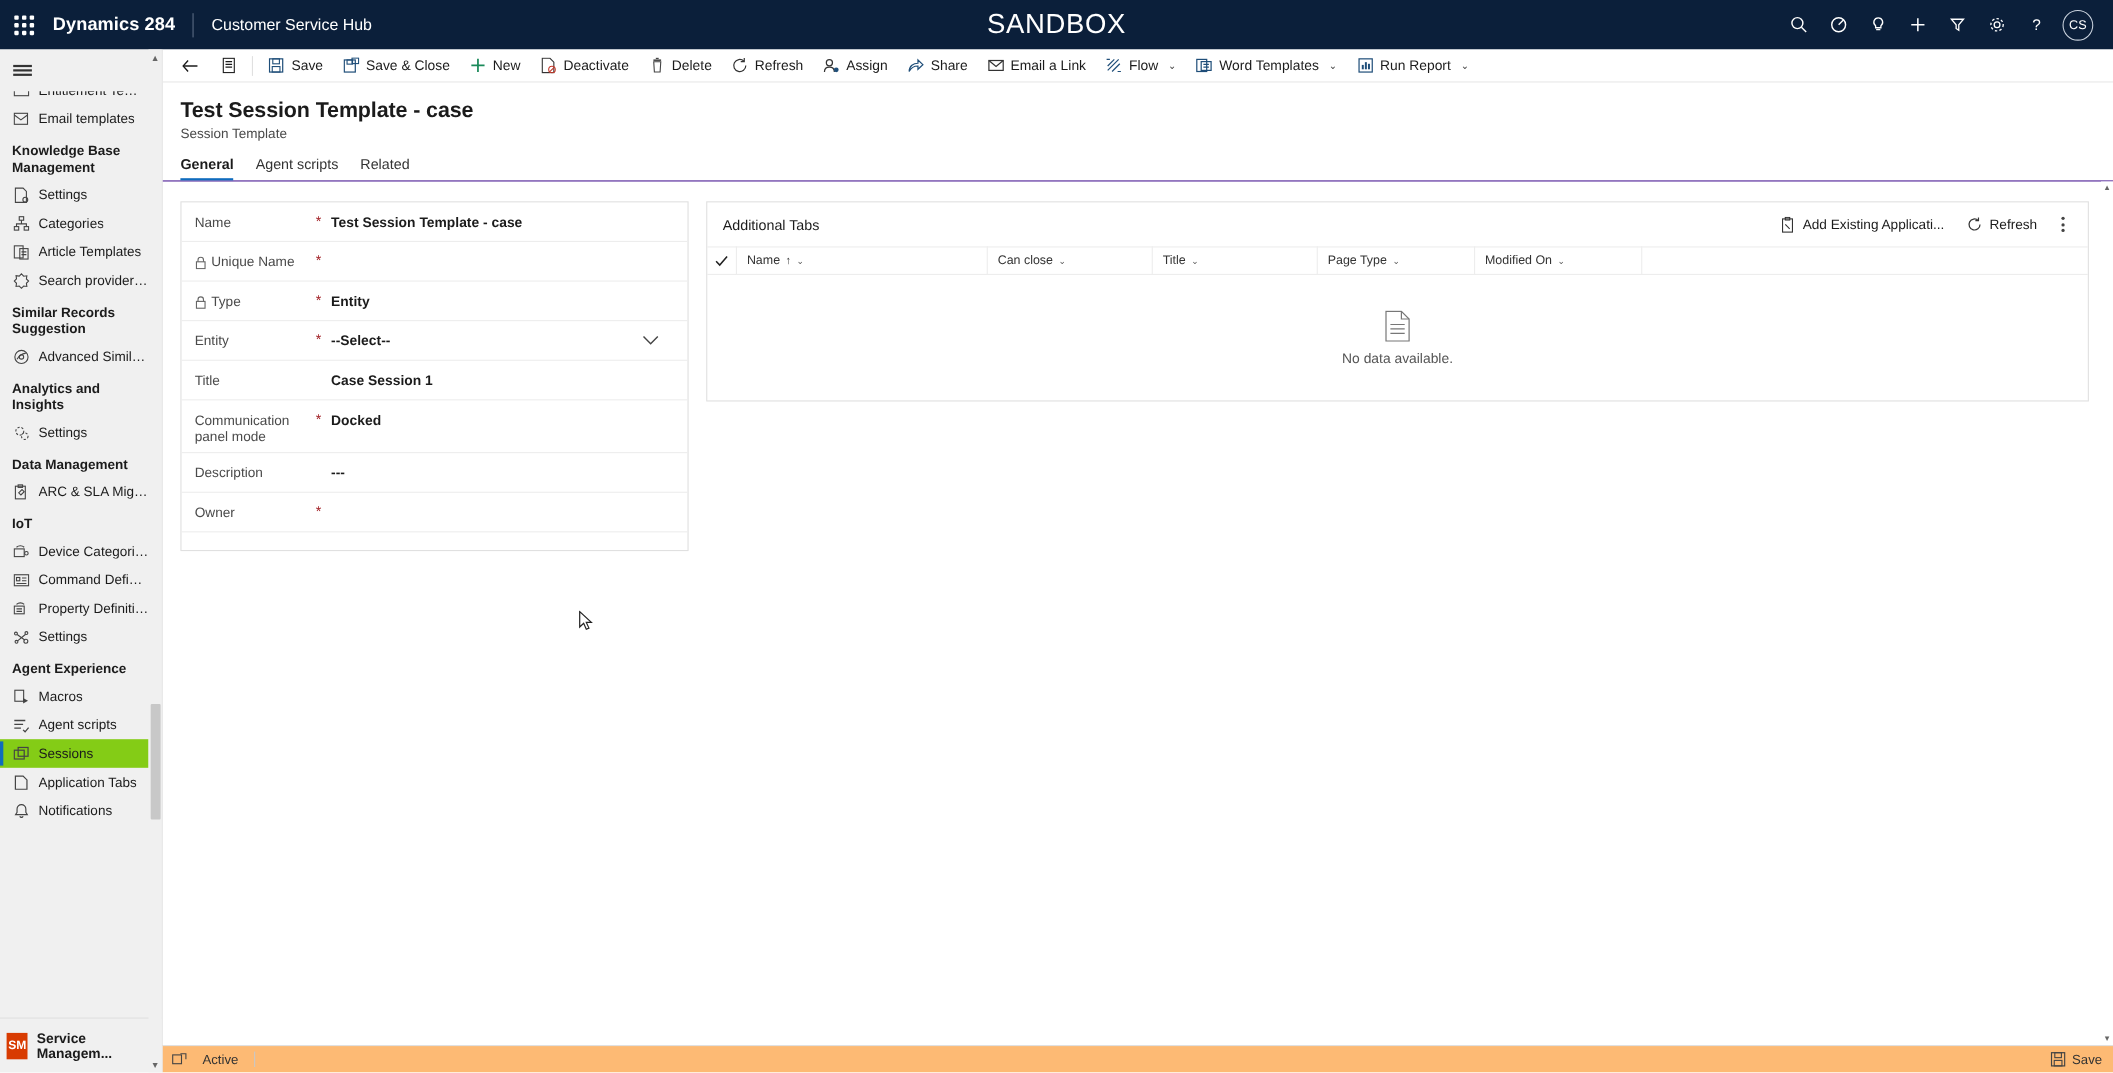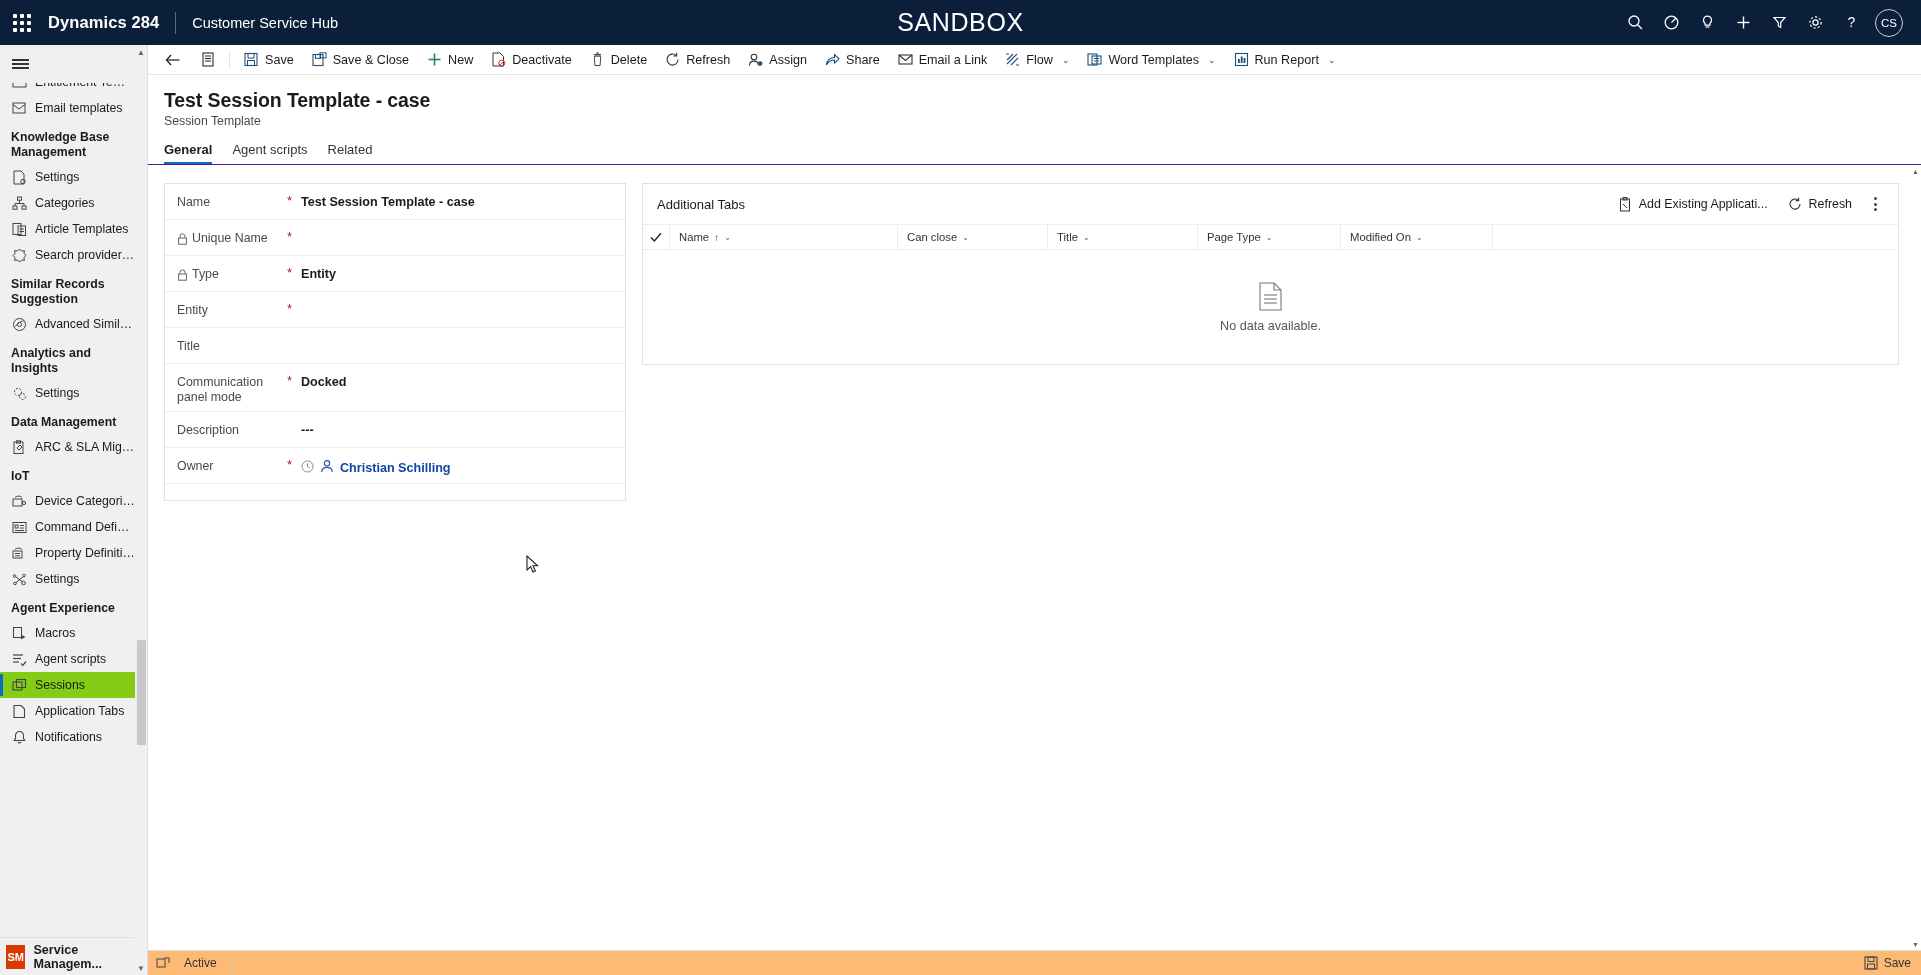--- a/index.html
+++ b/index.html
@@ -58,21 +58,21 @@
   .side-item.active { background: #84cc16; }
   .side-item.active::before {
     content: ""; position: absolute; left: 0; top: 2px; bottom: 2px; width: 3px; background: #0f6cbd;
   }
   .side-ico { width: 16px; height: 16px; flex: 0 0 16px; display:flex; align-items:center; justify-content:center; color: #444; }
   .side-label { overflow: hidden; text-overflow: ellipsis; }
   .side-scrollbar { position: absolute; right: 0; top: 0; bottom: 0; width: 12px; background: #f0f0f0; }
   .sb-arrow { height: 14px; display: flex; align-items: center; justify-content: center; font-size: 8px; color: #666; cursor: pointer;}
   .sb-thumb { position: absolute; right: 1px; width: 9px; background: #c8c8c8; border-radius: 1px; cursor: pointer;}
   .side-footer {
-    height: 38px; display: flex; align-items: center; gap: 8px; padding-left: 6px;
+    height: 50px; display: flex; align-items: center; gap: 8px; padding-left: 6px;
     border-top: 1px solid #e0e0e0; background: #f0f0f0; cursor: pointer;
   }
   .sm-tile { width: 24px; height: 24px; background: #d83b01; color: #fff; font-size: 11px; font-weight: bold;
     display: flex; align-items: center; justify-content: center; }
   .sm-label { font-size: 12.6px; color: #1b1b1b; font-weight: 600; }
 
   
   .main { flex: 1 1 auto; display: flex; flex-direction: column; min-width: 0; background: #fff; position: relative;}
 
   .cmdbar {
@@ -612,26 +612,37 @@
               <div class="f-req">*</div>
               <div class="f-value">
                 <span>Entity</span>
               </div>
             </div>
             <div class="field">
               <div class="f-label">
                 <span>Entity</span>
               </div>
               <div class="f-req">*</div>
+              <div class="f-value">
+                <div class="f-dropdown">
+                  <span>--Select--</span>
+                  <span style="padding-right:14px;"><svg width="15" height="9" viewBox="0 0 15 9">
+                      <polyline points="1,1 7.5,7.5 14,1" fill="none" stroke="#444" stroke-width="1.3"></polyline>
+                    </svg></span>
+                </div>
+              </div>
             </div>
             <div class="field">
               <div class="f-label">
                 <span>Title</span>
               </div>
               <div class="f-req"></div>
+              <div class="f-value">
+                <span>Case Session 1</span>
+              </div>
             </div>
             <div class="field f-row-tall">
               <div class="f-label two-line">
                 <span>Communication panel mode</span>
               </div>
               <div class="f-req">*</div>
               <div class="f-value">
                 <span>Docked</span>
               </div>
             </div>
@@ -642,31 +653,20 @@
               <div class="f-req"></div>
               <div class="f-value">
                 <span>---</span>
               </div>
             </div>
             <div class="field">
               <div class="f-label">
                 <span>Owner</span>
               </div>
               <div class="f-req">*</div>
-              <div class="f-value">
-                <span><svg width="13" height="13" viewBox="0 0 13 13">
-                    <circle cx="6.5" cy="6.5" r="5.5" fill="none" stroke="#888" stroke-width="1"></circle>
-                    <polyline points="6.5,3.4 6.5,6.5 8.8,8" fill="none" stroke="#888" stroke-width="1"></polyline>
-                  </svg></span>
-                <span><svg width="14" height="14" viewBox="0 0 14 14">
-                    <circle cx="7" cy="4.3" r="2.7" fill="none" stroke="#2b579a" stroke-width="1.2"></circle>
-                    <path d="M1.8 13c0-3 2.4-4.6 5.2-4.6S12.2 10 12.2 13" fill="none" stroke="#2b579a" stroke-width="1.2"></path>
-                  </svg></span>
-                <span class="owner-link">Christian Schilling</span>
-              </div>
             </div>
           </div>
 
         <div class="grid-panel">
           <div class="grid-head">
             <div class="grid-title">Additional Tabs</div>
             <div class="grid-actions">
               <div class="grid-act">
                 <svg width="14" height="15" viewBox="0 0 14 15">
                     <rect x="2.5" y="2" width="9" height="12" fill="none" stroke="#333" stroke-width="1"></rect>

